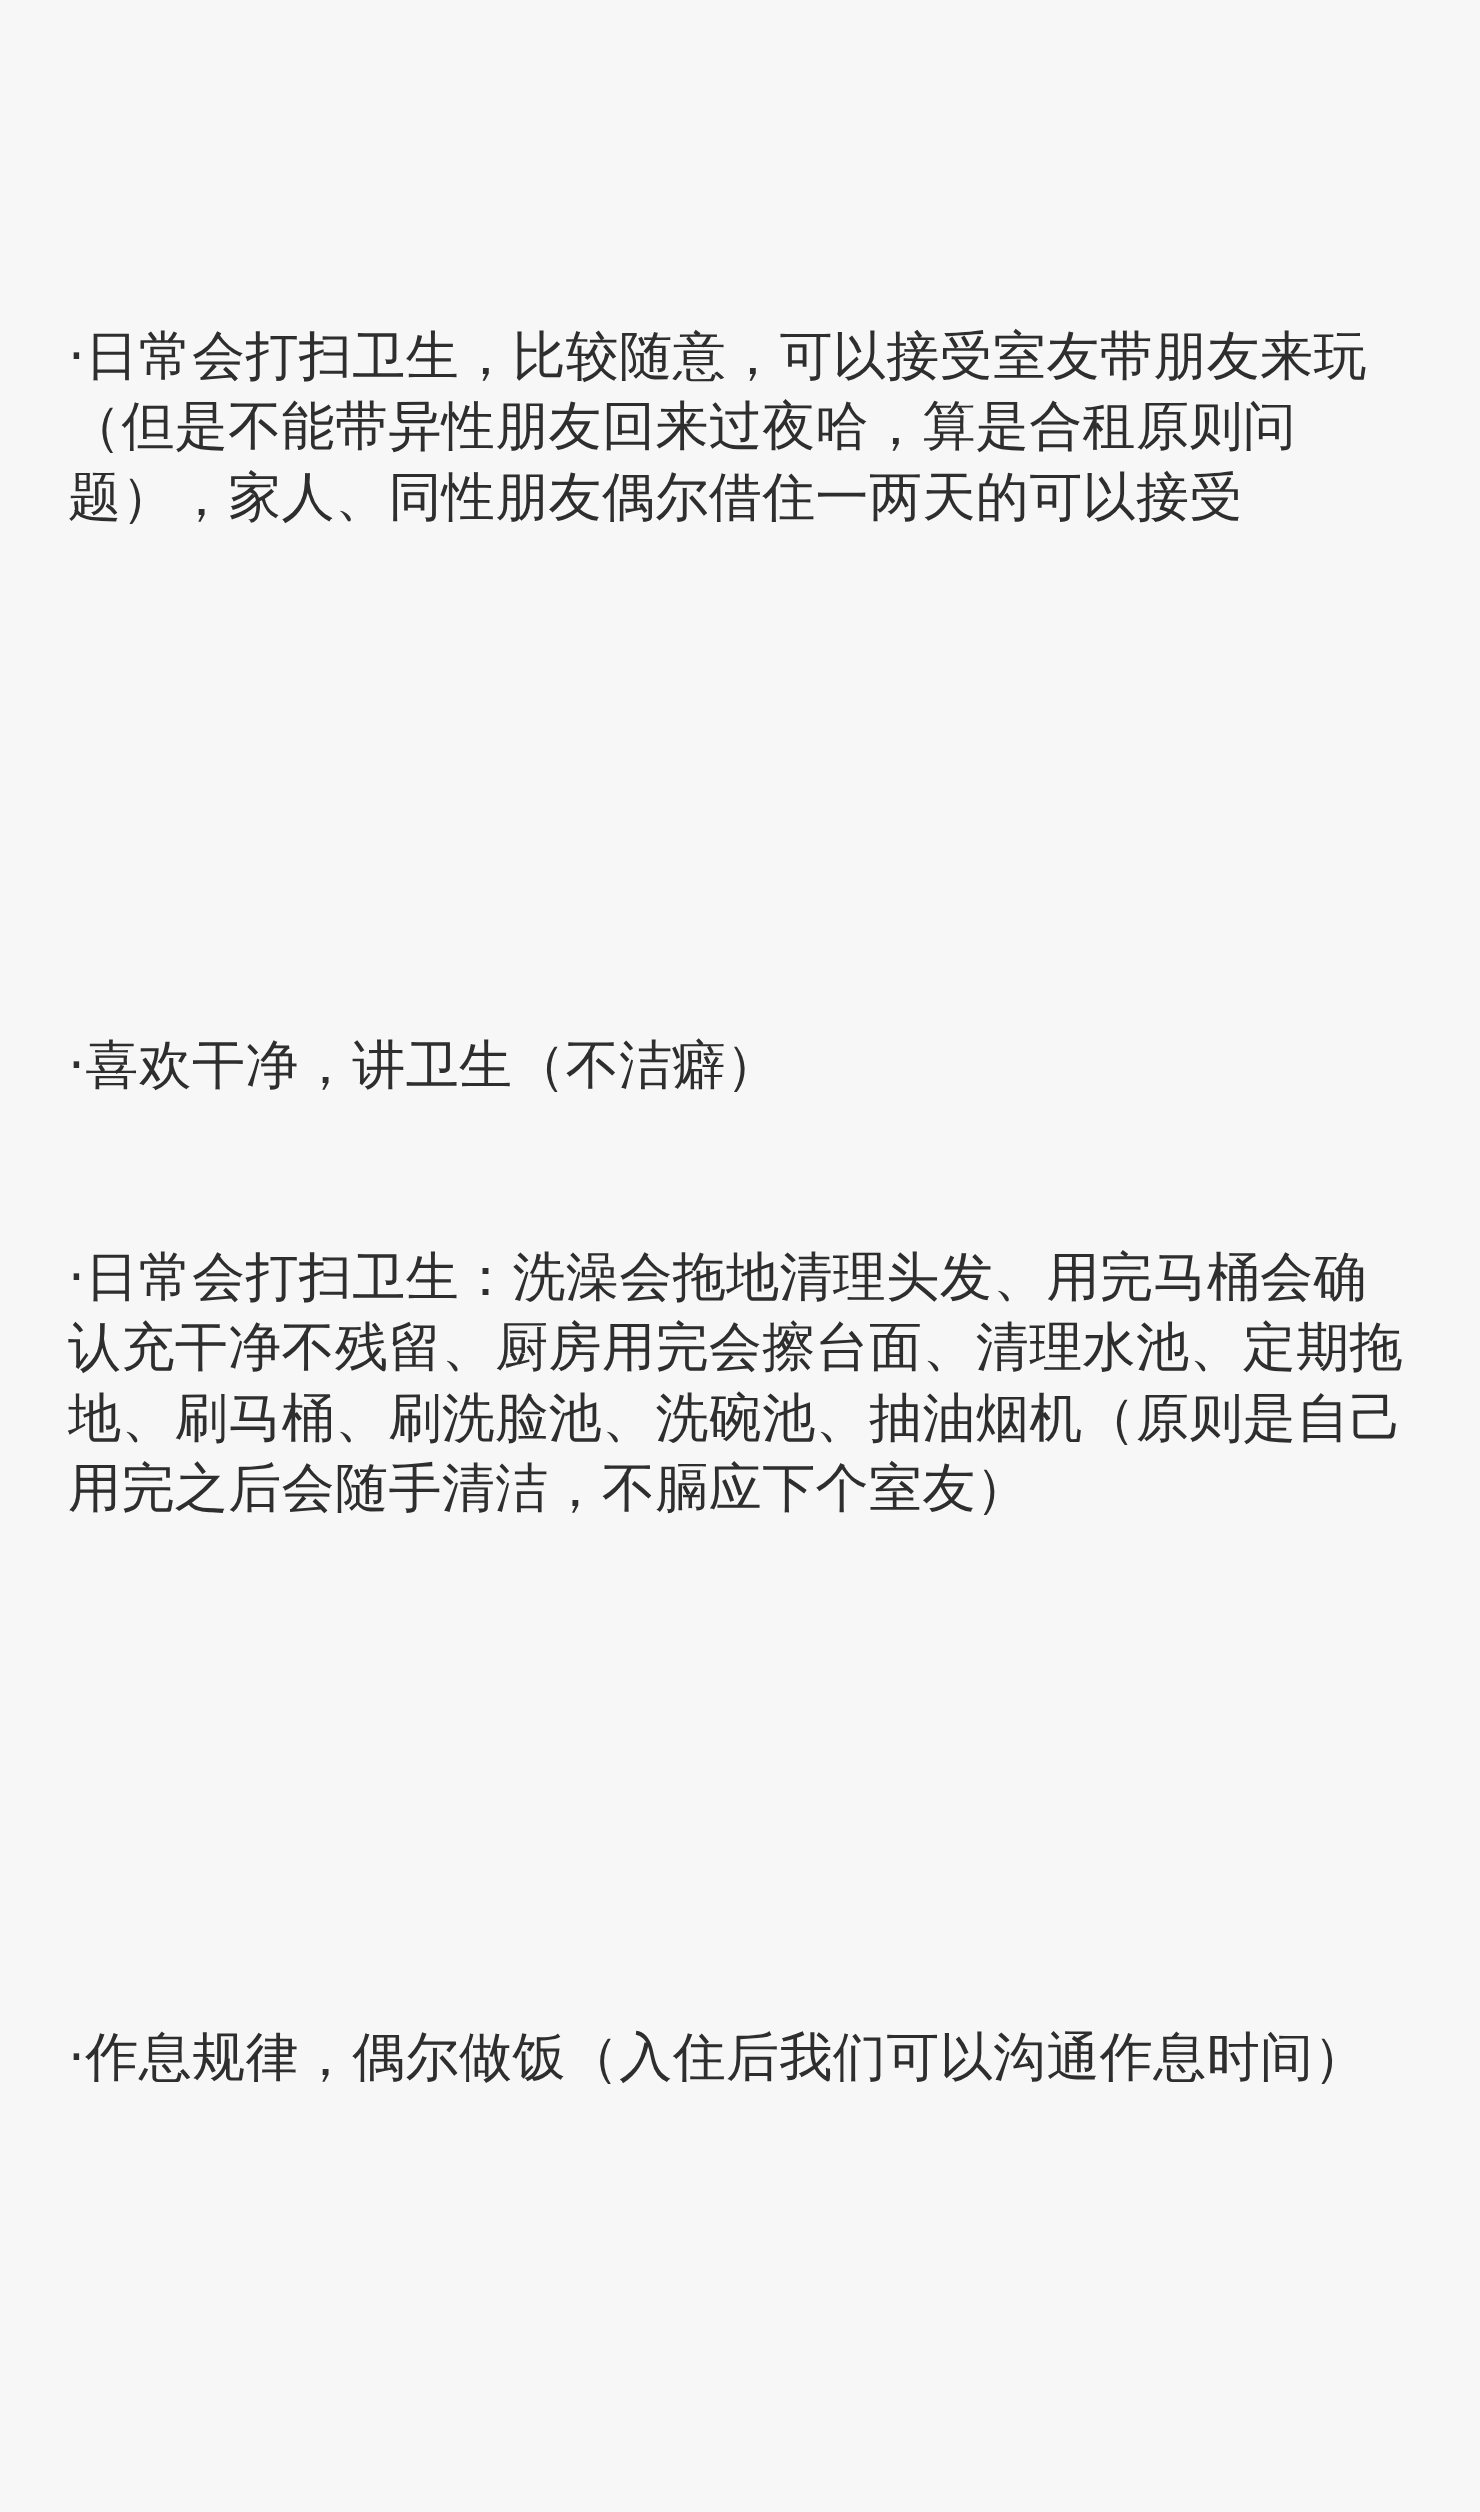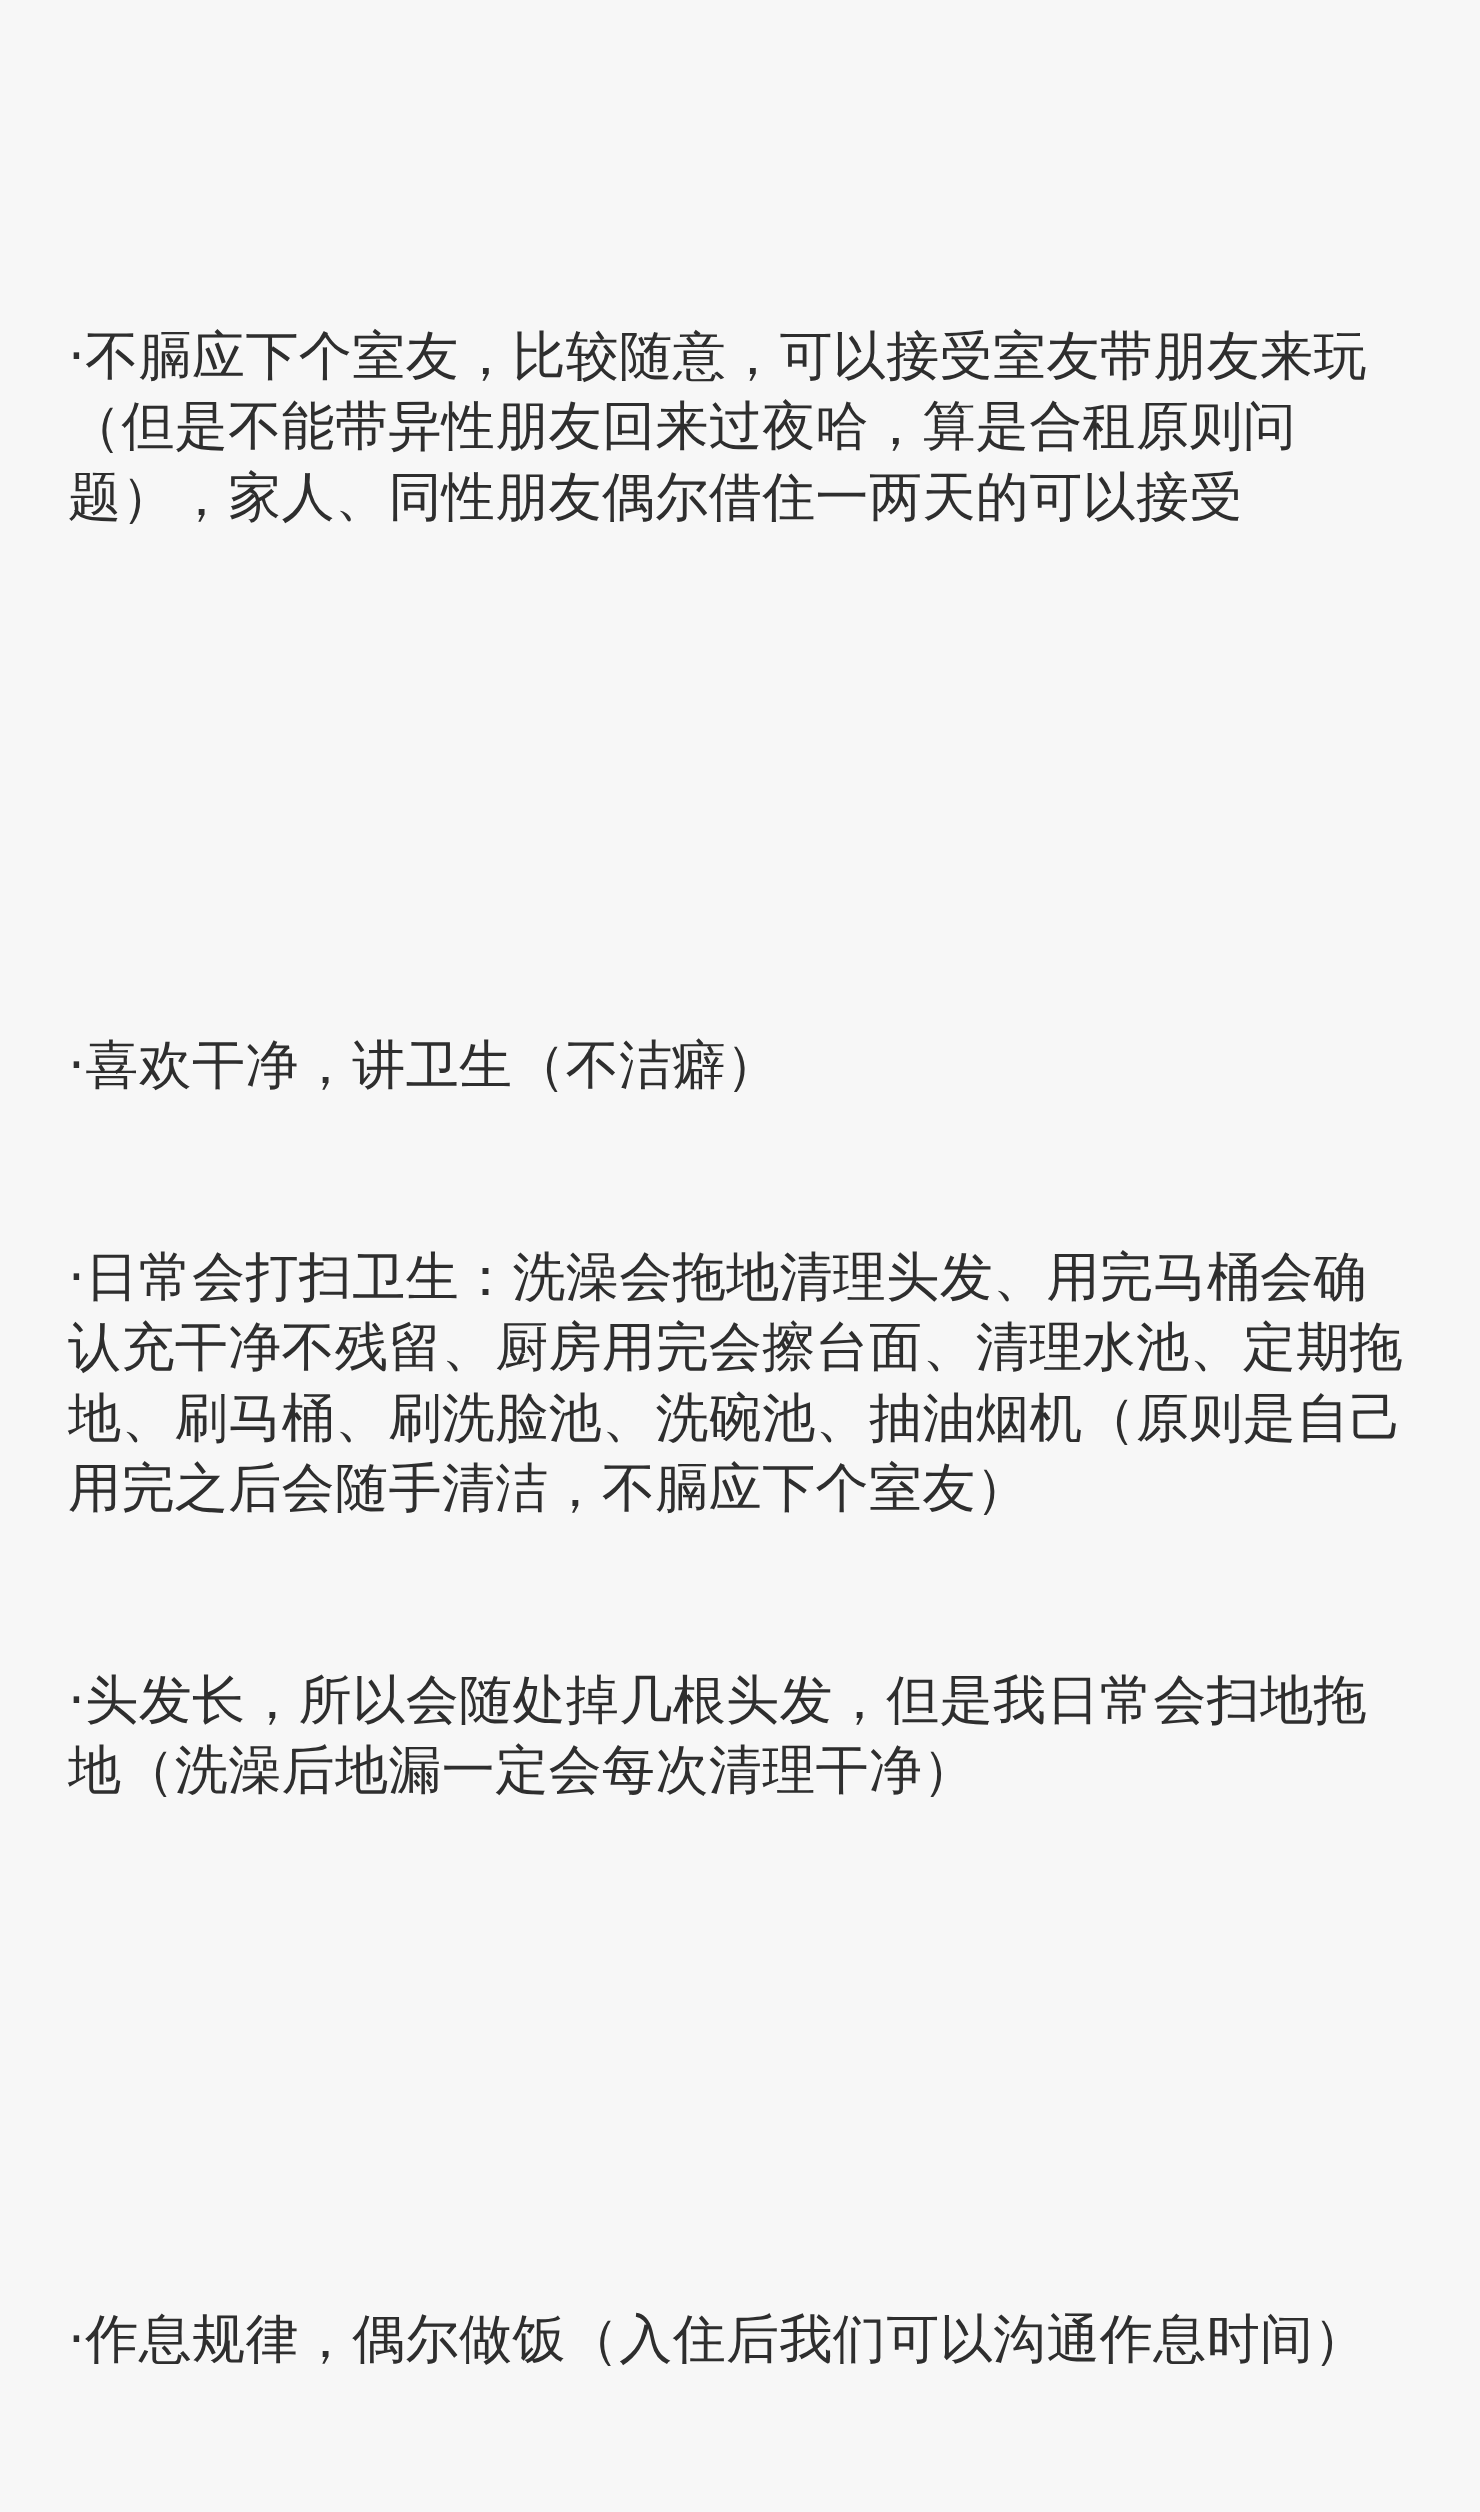--- a/index.html
+++ b/index.html
@@ -43,27 +43,26 @@
     height: 75px;
   }
 </style>
 </head>
 <body>
 
 <div class="page">
   <div class="doc">
 
 
-    <span class="line">·不膈应下个室友，比较随意，可以接受室友带朋友来玩（但是不能带异性朋友回来过夜哈，算是合租原则问题），家人、同性朋友偶尔借住一两天的可以接受</span>
+    <span class="line">·日常会打扫卫生，比较随意，可以接受室友带朋友来玩（但是不能带异性朋友回来过夜哈，算是合租原则问题），家人、同性朋友偶尔借住一两天的可以接受</span>
 
     <span class="spacer"></span>
 
     <span class="line">·喜欢干净，讲卫生（不洁癖）</span>
     <span class="line">·日常会打扫卫生：洗澡会拖地清理头发、用完马桶会确认充干净不残留、厨房用完会擦台面、清理水池、定期拖地、刷马桶、刷洗脸池、洗碗池、抽油烟机（原则是自己用完之后会随手清洁，不膈应下个室友）</span>
-    <span class="line">·头发长，所以会随处掉几根头发，但是我日常会扫地拖地（洗澡后地漏一定会每次清理干净）</span>
 
     <span class="spacer"></span>
 
     <span class="line">·作息规律，偶尔做饭（入住后我们可以沟通作息时间）</span>
     
     
 
   </div>
 </div>
 

